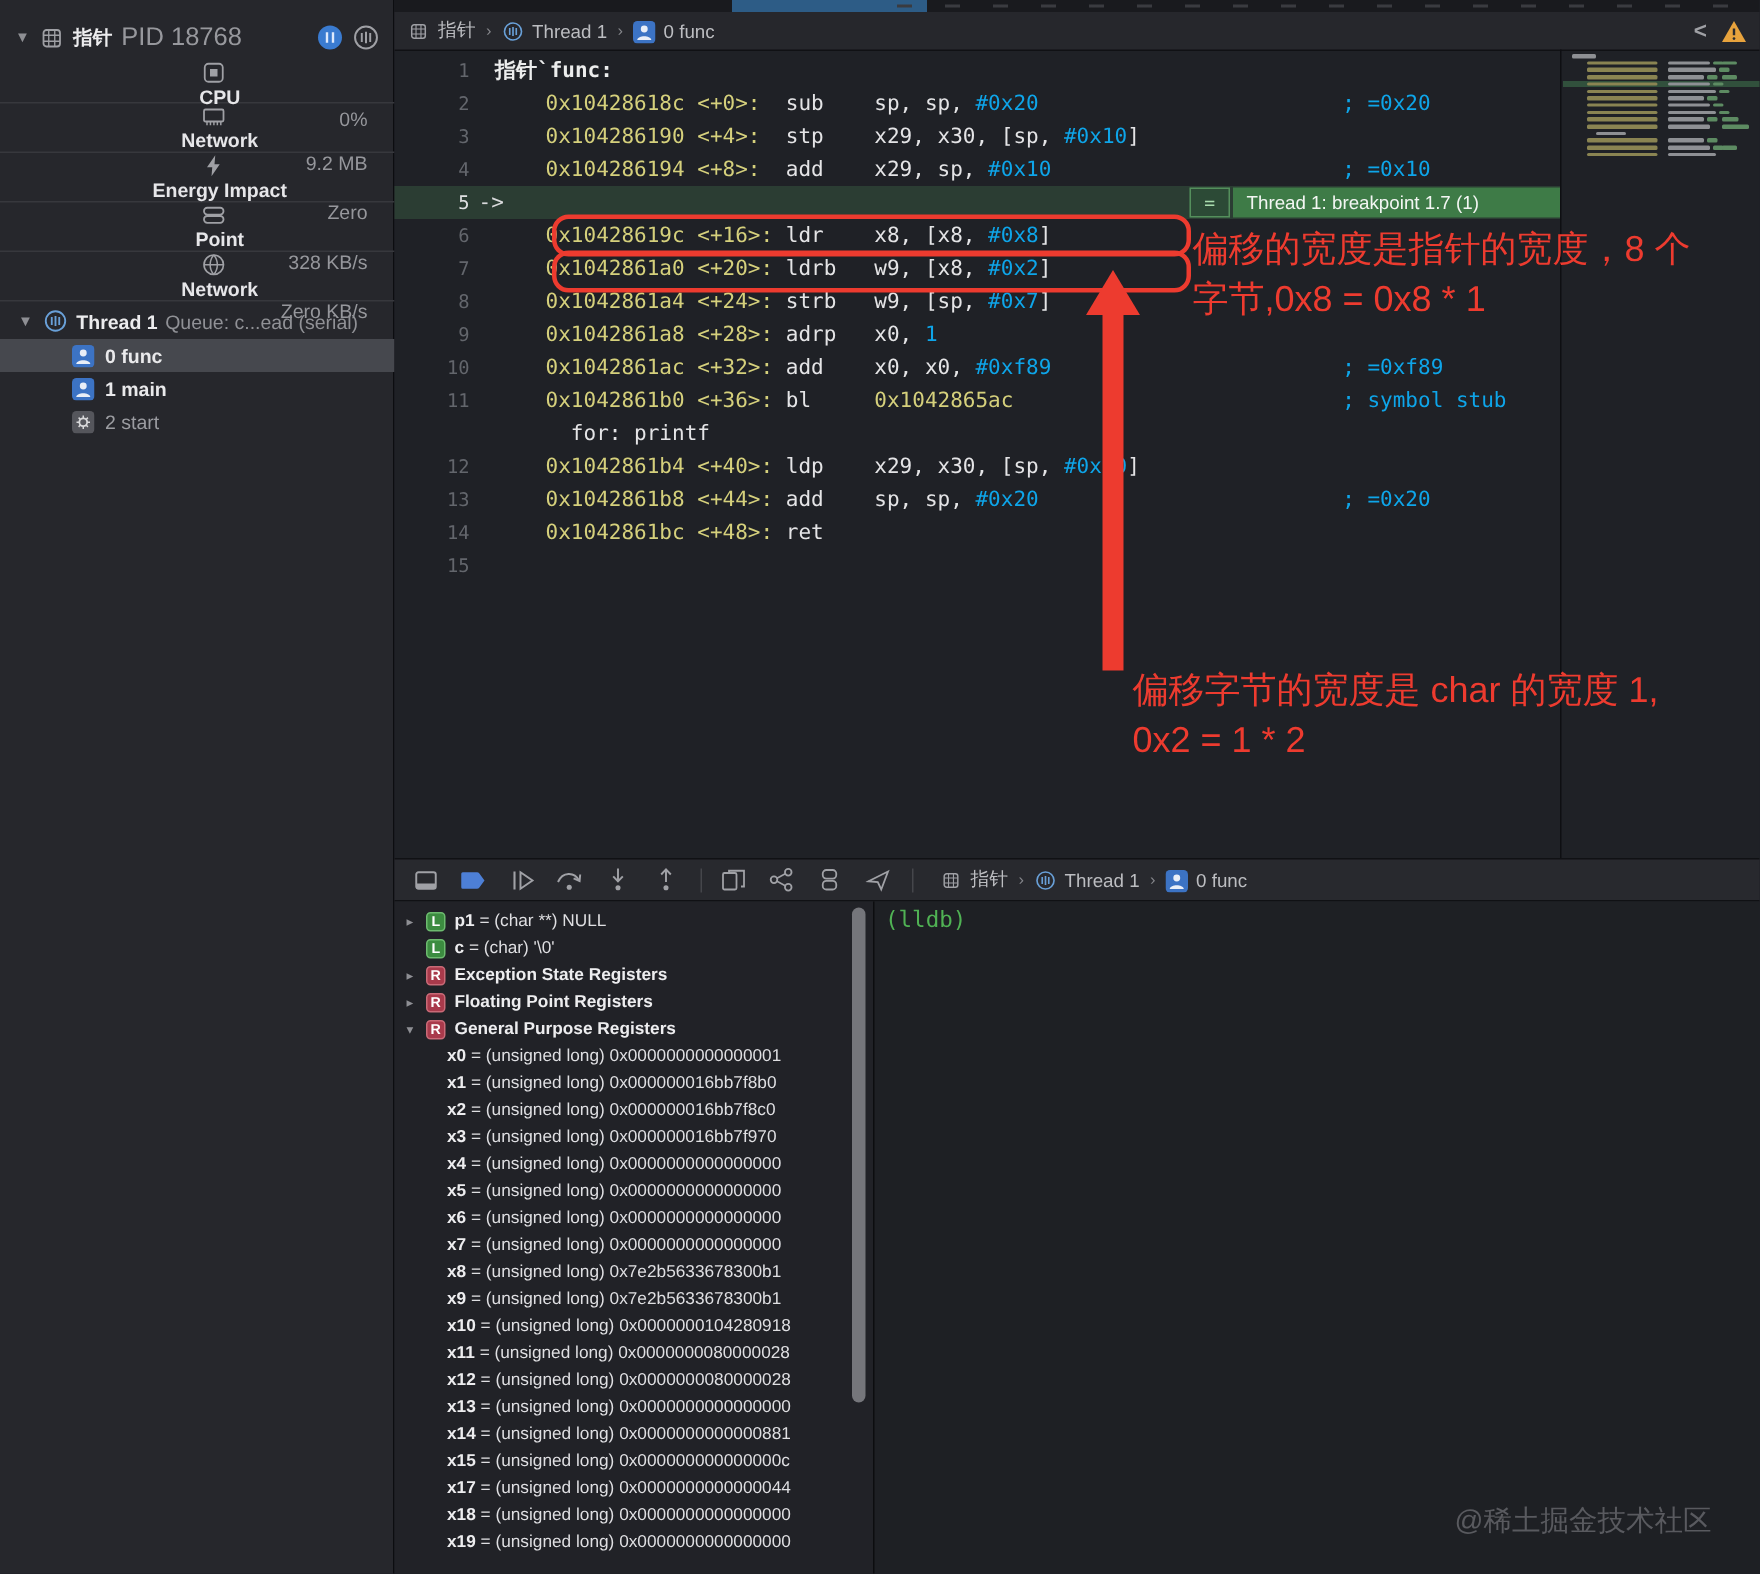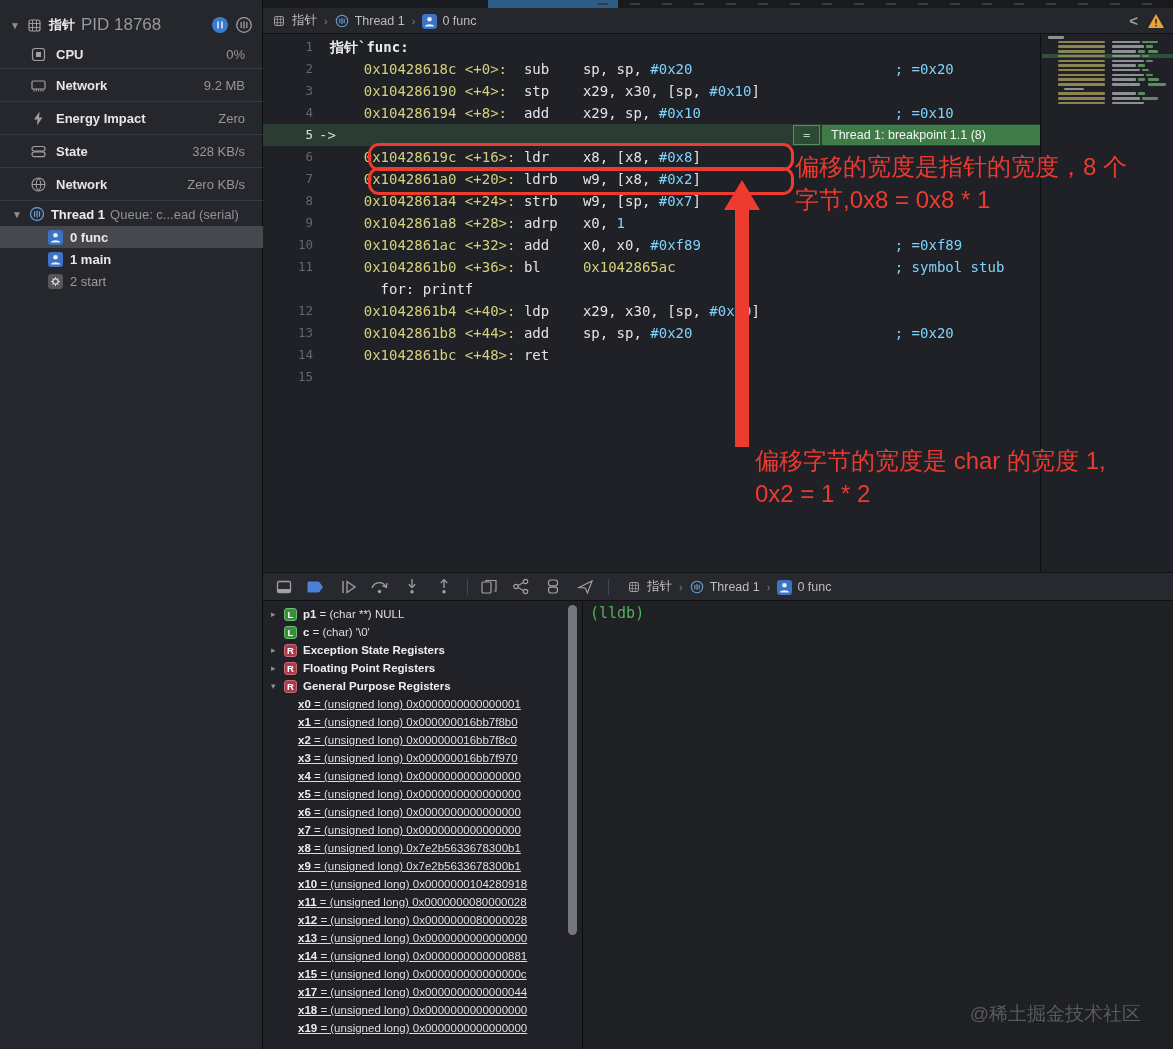--- a/index.html
+++ b/index.html
@@ -15,21 +15,21 @@
   #sidebar { position:absolute; left:0; top:0; width:263px; height:1049px;
     background:#26272c; border-right:1px solid #0c0d10; }
   #process-row { position:absolute; left:0; top:12px; width:263px; height:26px;
     display:flex; align-items:center; padding-left:10px; }
   #process-row .chev { color:#8e8f94; font-size:10px; margin-right:6px; }
   .proc-name { color:#ececee; font-weight:bold; font-size:13px; margin-left:6px; }
   .proc-pid { color:#97989d; font-size:17px; margin-left:6px; }
   #process-row .right-icons { margin-left:auto; display:flex; gap:6px; padding-right:10px; }
   #gauge-list { position:absolute; left:0; top:40px; width:263px; }
   .gauge-row { height:33px; display:flex; align-items:center; padding-left:30px;
-    border-bottom:1px solid #37383d; }
+    border-bottom:1px solid #37383d;flex-direction:column; }
   .gauge-row:first-child { height:29px; }
   .gauge-icon { width:17px; height:17px; margin-right:9px; flex:0 0 auto; }
   .gauge-label { color:#e6e6e9; font-size:13px; font-weight:600; }
   .gauge-value { margin-left:auto; padding-right:18px; color:#96979c; font-size:13px; }
   #thread-row { position:absolute; left:0; top:202px; width:263px; height:24px;
     display:flex; align-items:center; padding-left:12px; }
   #thread-row .chev { color:#8e8f94; font-size:10px; margin-right:7px; }
   .thread-name { color:#ececee; font-weight:bold; font-size:13px; margin-left:6px; }
   .thread-queue { color:#909196; font-size:13px; margin-left:5px; }
   #frame-list { position:absolute; left:0; top:226px; width:263px; }
@@ -58,21 +58,21 @@
   #code-lines { position:absolute; left:0; top:36px; width:910px; }
   .code-line { position:relative; height:22px; width:777px; }
   .code-line.bp { background:#2b3d33; }
   .ln { position:absolute; left:0; top:0; width:50px; text-align:right;
     color:#63666c; font-family:"DejaVu Sans Mono",monospace; font-size:12.5px; line-height:22px; }
   .bp .ln { color:#dfe0e2; }
   .pc-arrow { position:absolute; left:56px; top:0; color:#d8d9db;
     font-family:"DejaVu Sans Mono",monospace; font-size:14px; line-height:22px; }
   .ct { position:absolute; left:67px; top:0; white-space:pre;
     font-family:"DejaVu Sans Mono",monospace; font-size:14px; line-height:22px; }
-  .cy { color:#d5d07c; } .cw { color:#e4e4e6; } .cg { color:#7dd3fc; }
+  .cy { color:#d5d07c; } .cw { color:#e4e4e6; } .cg { color:#0ea5e9; }
   .clabel { color:#eceded; font-weight:bold; }
 
   #bp-equals { position:absolute; left:530px; top:125px; width:27px; height:20px;
     background:#2c4a36; border:1px solid #548f5c; color:#a9dcae; font-size:12px;
     display:flex; align-items:center; justify-content:center; }
   #bp-badge { position:absolute; left:559px; top:125px; width:218px; height:20px;
     background:#3e7b47; color:#f3f6f3; font-size:12.5px; line-height:20px;
     padding-left:9px; }
 
   #minimap { position:absolute; left:779px; top:33px; width:131px; height:74px; }
@@ -110,21 +110,21 @@
   #vars-list { position:absolute; left:0; top:4px; width:319px; }
   .var-row { height:18px; display:flex; align-items:center; padding-left:8px;
     font-size:11.5px; color:#dfdfe2; white-space:pre; }
   .var-row .disc { width:13px; color:#8e8f94; font-size:9px; flex:0 0 auto; }
   .var-badge { width:13px; height:13px; border-radius:3px; margin-right:6px; flex:0 0 auto;
     color:#fff; font-size:9.5px; font-weight:bold; display:flex; align-items:center;
     justify-content:center; }
   .var-badge.L { background:#3c8c40; border:1px solid #6dbb6f; }
   .var-badge.R { background:#a93a4b; border:1px solid #c96a77; }
   .var-name { font-weight:bold; color:#ededef; }
-  .var-row.reg { padding-left:35px;text-decoration:underline; }
+  .var-row.reg { padding-left:35px; }
   #vars-scrollbar { position:absolute; right:5px; top:4px; width:9px; height:330px;
     background:#75767b; border-radius:5px; }
 
   
   #console { position:absolute; left:582px; top:601px; width:591px; height:448px;
     background:#1e2024; border-left:1px solid #0c0d0f; }
   #lldb-prompt { position:absolute; left:7px; top:3px; color:#50b254; font-size:15px;
     font-family:"DejaVu Sans Mono",monospace; }
   #watermark { position:absolute; right:32px; bottom:22px; color:#595a5f; font-size:19px; }
 
@@ -189,21 +189,21 @@
         <span class="gauge-label">Energy Impact</span>
         <span class="gauge-value">Zero</span>
       </div>
       <div class="gauge-row">
         <span class="gauge-icon">
           <svg width="17" height="17" viewBox="0 0 17 17">
             <rect x="2" y="3.5" width="13" height="4.6" rx="2.2" fill="none" stroke="#9fa0a5" stroke-width="1.2"></rect>
             <rect x="2" y="9" width="13" height="4.6" rx="2.2" fill="none" stroke="#9fa0a5" stroke-width="1.2"></rect>
           </svg>
         </span>
-        <span class="gauge-label">State</span>
+        <span class="gauge-label">Point</span>
         <span class="gauge-value">328 KB/s</span>
       </div>
       <div class="gauge-row">
         <span class="gauge-icon">
           <svg width="17" height="17" viewBox="0 0 17 17">
             <circle cx="8.5" cy="8.5" r="6.5" fill="none" stroke="#9fa0a5" stroke-width="1.1"></circle>
             <path d="M2 8.5h13M8.5 2a10 10 0 0 1 0 13M8.5 2a10 10 0 0 0 0 13" fill="none" stroke="#9fa0a5" stroke-width="1"></path>
           </svg>
         </span>
         <span class="gauge-label">Network</span>
@@ -360,21 +360,21 @@
         <span class="ln">14</span>
         <span class="ct"><span class="cy">    0x1042861bc &lt;+48&gt;: </span><span class="cw">ret</span></span>
       </div>
       <div class="code-line">
         <span class="ln">15</span>
         <span class="ct"></span>
       </div>
     </div>
 
   <div id="bp-equals" class="mono">=</div>
-  <div id="bp-badge">Thread 1: breakpoint 1.1 (8)</div>
+  <div id="bp-badge">Thread 1: breakpoint 1.7 (1)</div>
 
   <div id="minimap-divider"></div>
   <div id="minimap">
       <div class="mm-bar mm-w" style="left: 6px; top: 3px; width: 16px;"></div>
       <div class="mm-bar mm-y" style="left: 16px; top: 7.7px; width: 47px;"></div>
       <div class="mm-bar mm-w" style="left: 70px; top: 7.7px; width: 28px;"></div>
       <div class="mm-bar mm-g" style="left: 100px; top: 7.7px; width: 7px;"></div>
       <div class="mm-bar mm-g" style="left: 106px; top: 7.7px; width: 9.8px;"></div>
       <div class="mm-bar mm-y" style="left: 16px; top: 12.4px; width: 47px;"></div>
       <div class="mm-bar mm-w" style="left: 70px; top: 12.4px; width: 32px;"></div>

